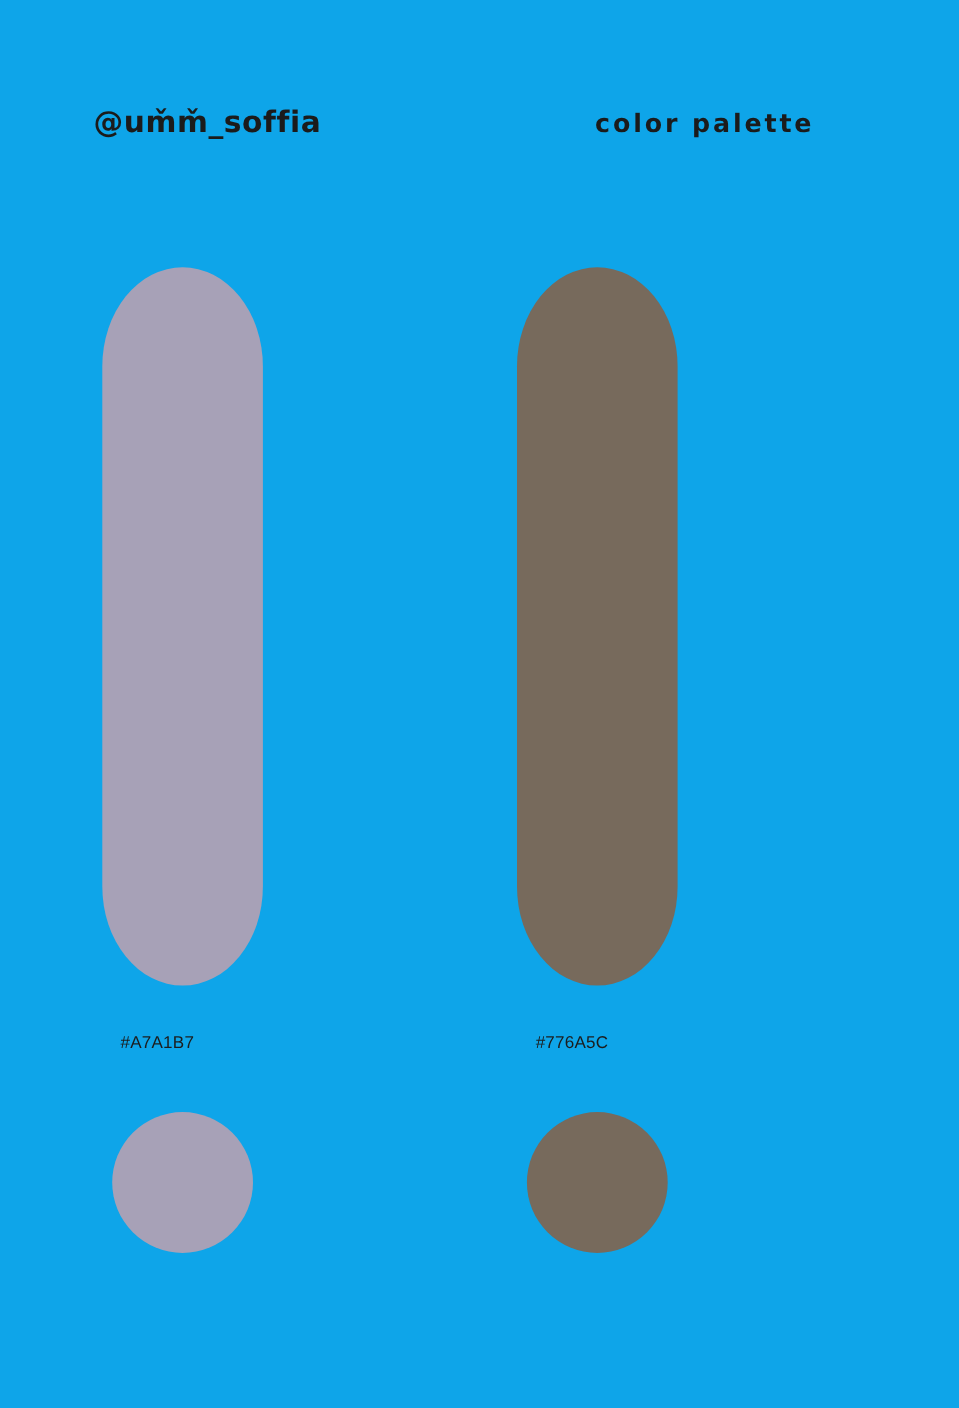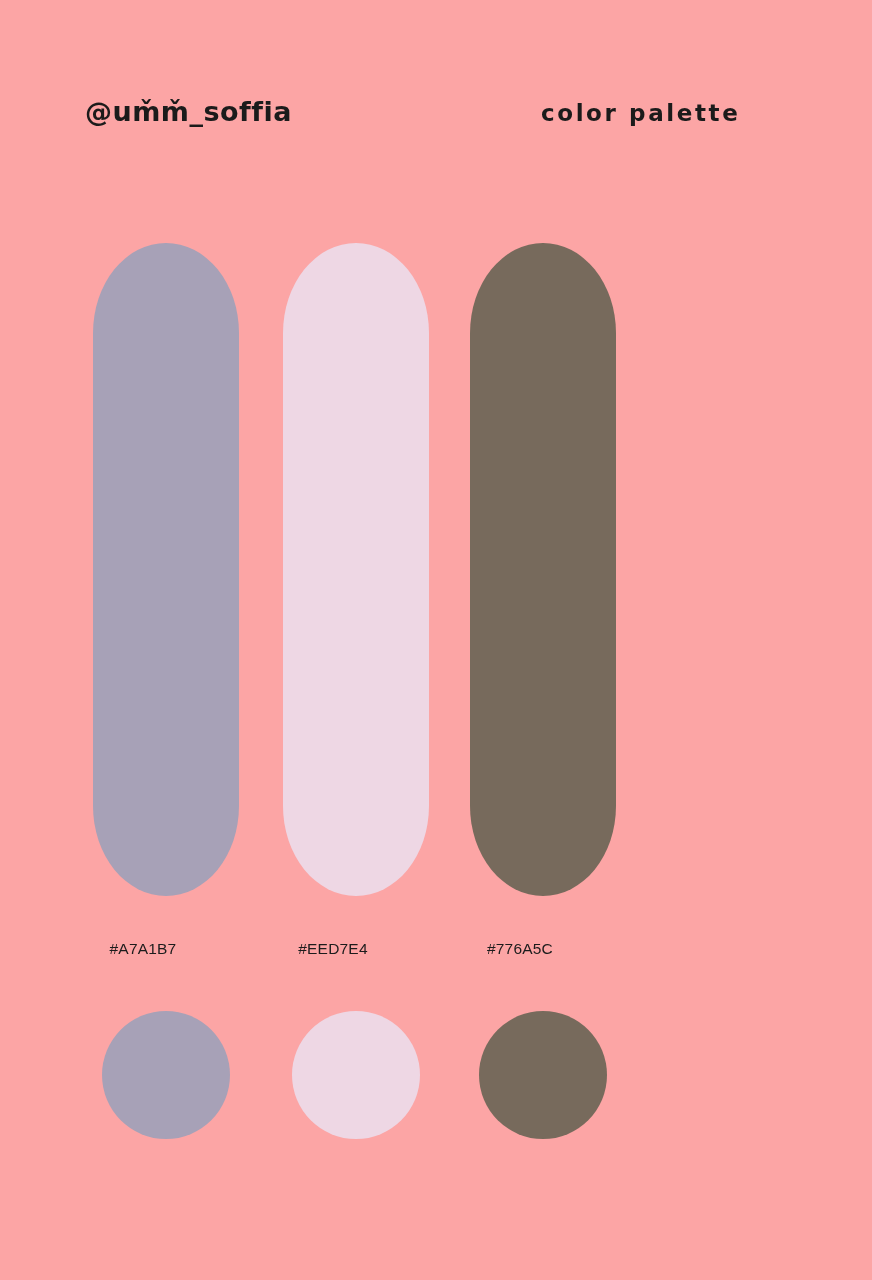--- a/index.html
+++ b/index.html
@@ -11,21 +11,21 @@
     height: 1280px;
     background: #ffffff;
     font-family: "Liberation Sans", sans-serif;
     overflow: hidden;
     position: relative;
   }
 
   #palette-board {
     position: absolute;
     inset: 0;
-    background: #fca5a5;
+    background: #0ea5e9;
   }
 
   
   .header {
     position: absolute;
     top: 92px;
     left: 0;
     width: 872px;
     height: 48px;
   }
@@ -115,25 +115,20 @@
   </div>
 
   <div class="columns">
 
     <div class="column col-0">
       <div class="bar" style="background-color: rgb(167, 161, 183);"></div>
       <div class="hex-label">#A7A1B7</div>
       <div class="dot" style="background-color: rgb(167, 161, 183);"></div>
     </div>
 
-    <div class="column col-1">
-      <div class="bar" style="background-color: rgb(238, 215, 228);"></div>
-      <div class="hex-label">#EED7E4</div>
-      <div class="dot" style="background-color: rgb(238, 215, 228);"></div>
-    </div>
 
     <div class="column col-2">
       <div class="bar" style="background-color: rgb(119, 106, 92);"></div>
       <div class="hex-label">#776A5C</div>
       <div class="dot" style="background-color: rgb(119, 106, 92);"></div>
     </div>
 
 
   </div>
 </div>

